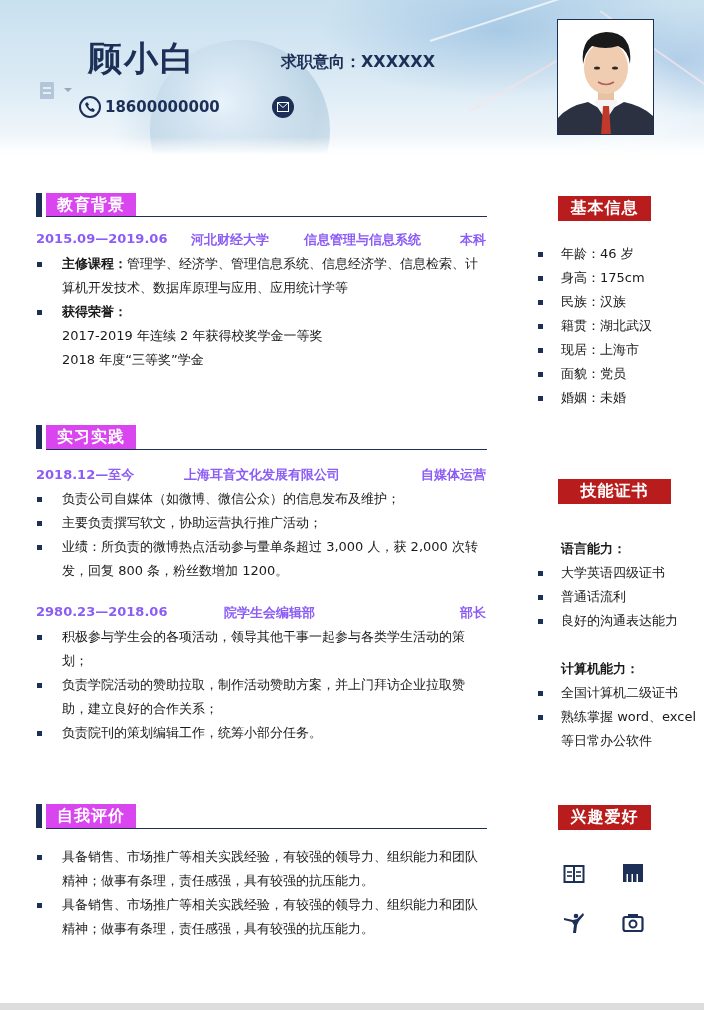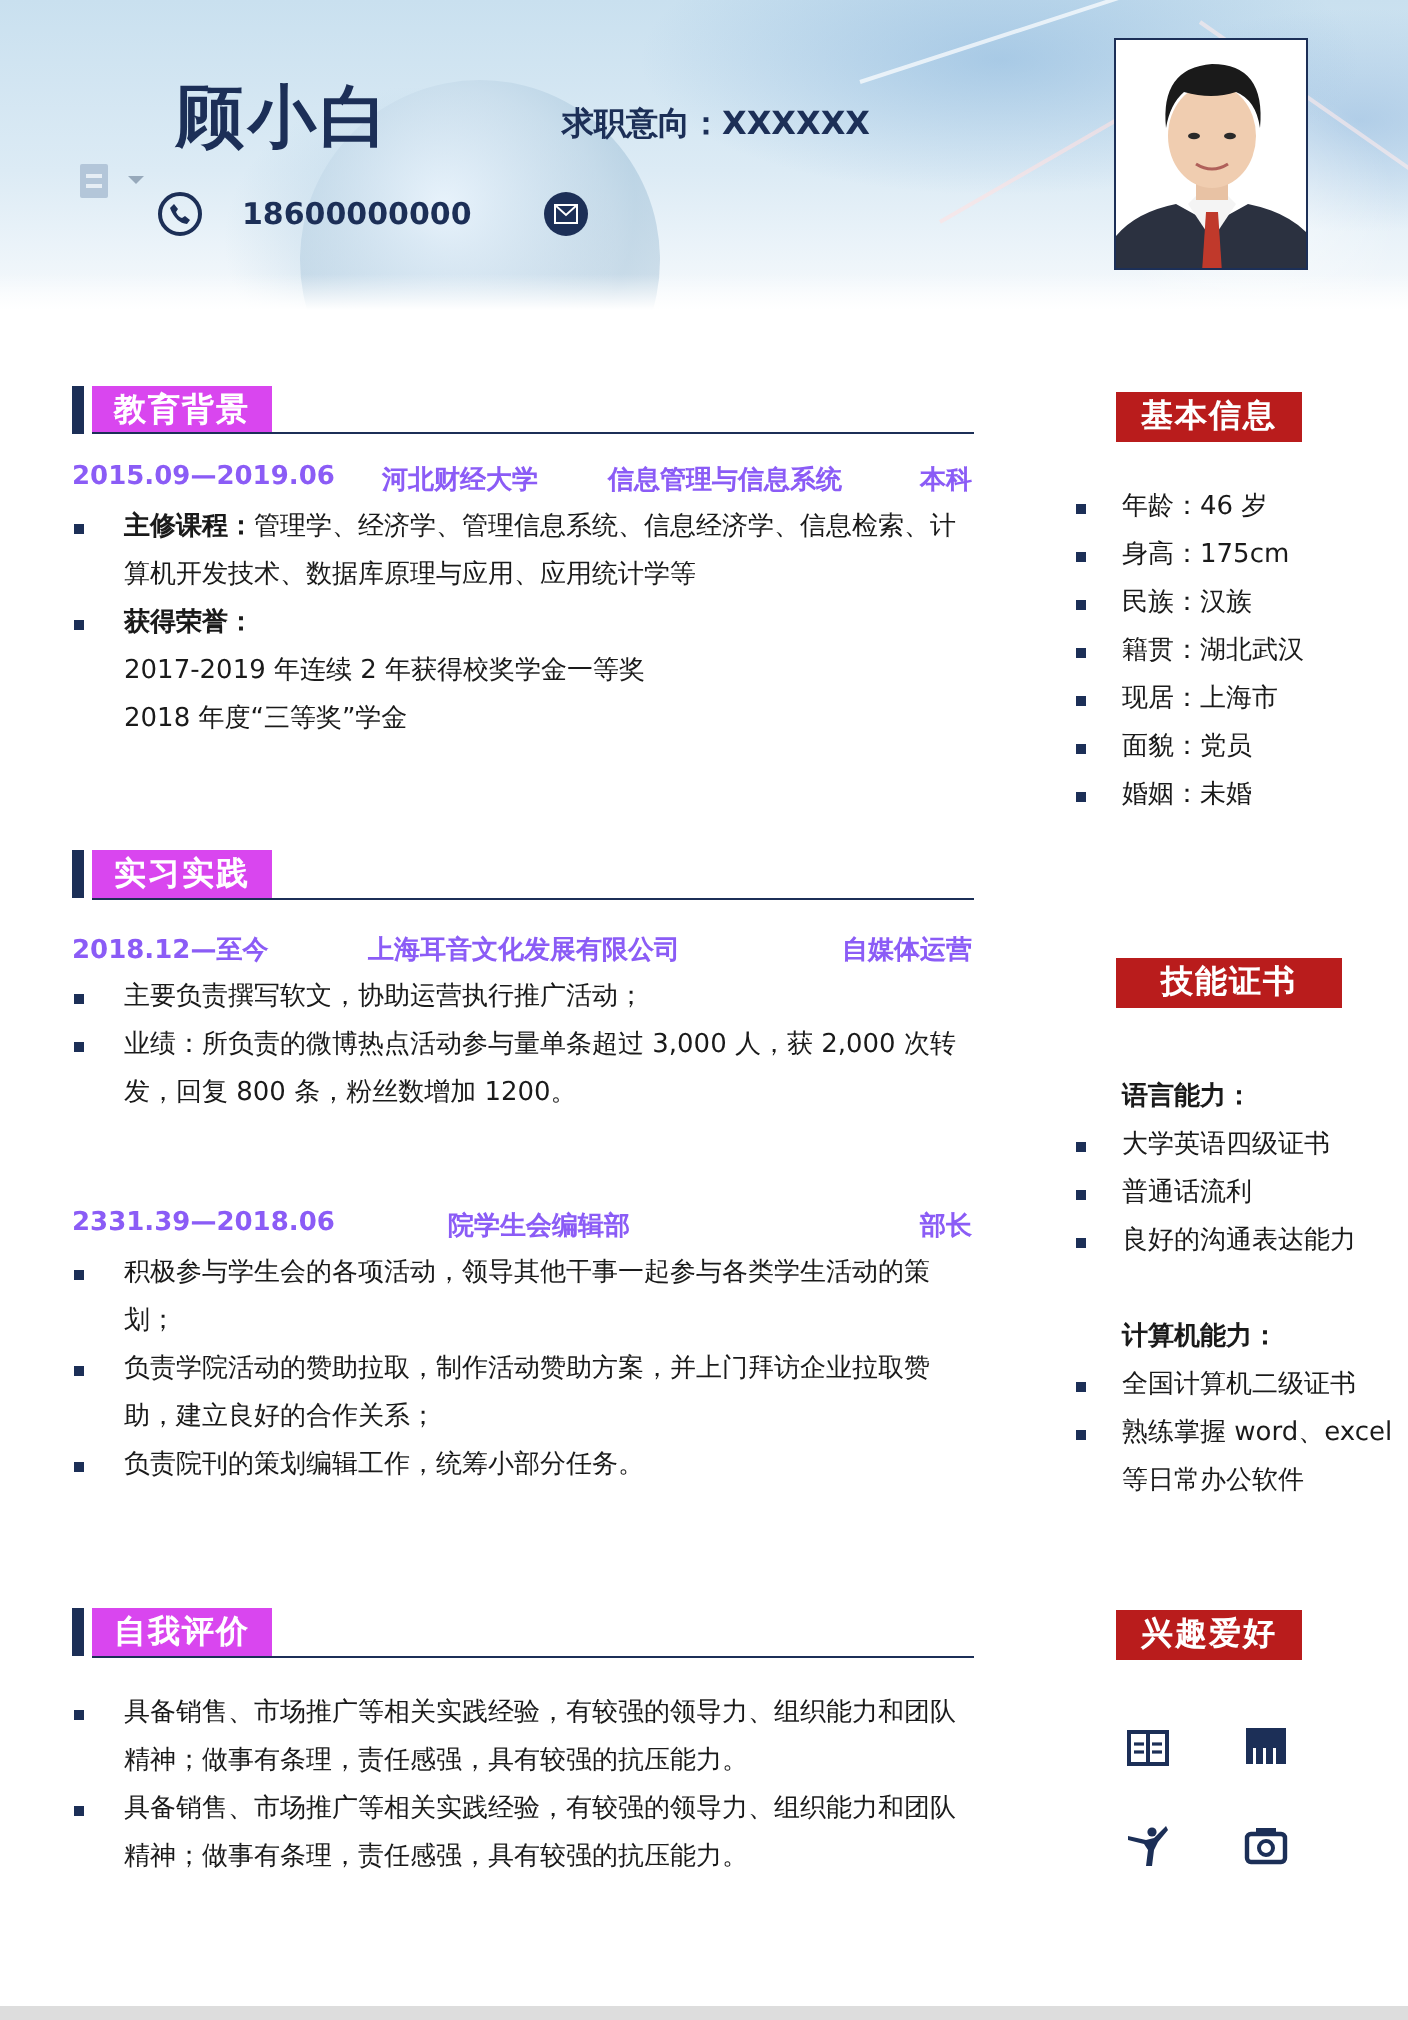--- a/index.html
+++ b/index.html
@@ -44,21 +44,21 @@
   .doc-icon::before, .doc-icon::after {
     content: ""; position: absolute; left: 3px; height: 2px; width: 8px; background: #e6eef5;
   }
   .doc-icon::before { top: 5px; }
   .doc-icon::after { top: 10px; }
   .doc-caret {
     position: absolute; left: 64px; top: 88px; width: 0; height: 0;
     border-left: 4px solid transparent; border-right: 4px solid transparent; border-top: 4px solid #97a9bb;
   }
   .contact {
-    position: absolute; top: 96px; display: flex; align-items: center; gap: 20px; font-size: 15px; font-weight: bold; color: #1c2f57;
+    position: absolute; top: 96px; display: flex; align-items: center; gap: 4px; font-size: 15px; font-weight: bold; color: #1c2f57;
   }
   .contact.phone { left: 79px; }
   .contact.email { left: 272px; }
   .c-icon {
     width: 22px; height: 22px; border-radius: 50%; display: flex; align-items: center; justify-content: center;
   }
   .c-icon.phone-ic { border: 2px solid #1c2f57; background: transparent; }
   .c-icon.mail-ic { background: #1c2f57; }
 
   .photo {
@@ -192,26 +192,27 @@
   <div class="label">实习实践</div>
 </div>
 <div class="sec-rule" style="left:46px;top:449px;width:441px;"></div>
 
 <div class="row-head" style="top:466px;">
   <span style="left:0;">2018.12—至今</span>
   <span style="left:148px;">上海耳音文化发展有限公司</span>
   <span style="right:0;">自媒体运营</span>
 </div>
 <ul class="blist" style="left:36px;top:487px;width:450px;">
+  <li class="bullet">负责公司自媒体（如微博、微信公众）的信息发布及维护；</li>
   <li class="bullet">主要负责撰写软文，协助运营执行推广活动；</li>
   <li class="bullet">业绩：所负责的微博热点活动参与量单条超过 3,000 人，获 2,000 次转发，回复 800 条，粉丝数增加 1200。</li>
 </ul>
 
 <div class="row-head" style="top:604px;">
-  <span style="left:0;">2331.39—2018.06</span>
+  <span style="left:0;">2980.23—2018.06</span>
   <span style="left:188px;">院学生会编辑部</span>
   <span style="right:0;">部长</span>
 </div>
 <ul class="blist" style="left:36px;top:625px;width:450px;">
   <li class="bullet">积极参与学生会的各项活动，领导其他干事一起参与各类学生活动的策划；</li>
   <li class="bullet">负责学院活动的赞助拉取，制作活动赞助方案，并上门拜访企业拉取赞助，建立良好的合作关系；</li>
   <li class="bullet">负责院刊的策划编辑工作，统筹小部分任务。</li>
 </ul>
 
 <div class="sec-head" style="left:36px;top:804px;">

